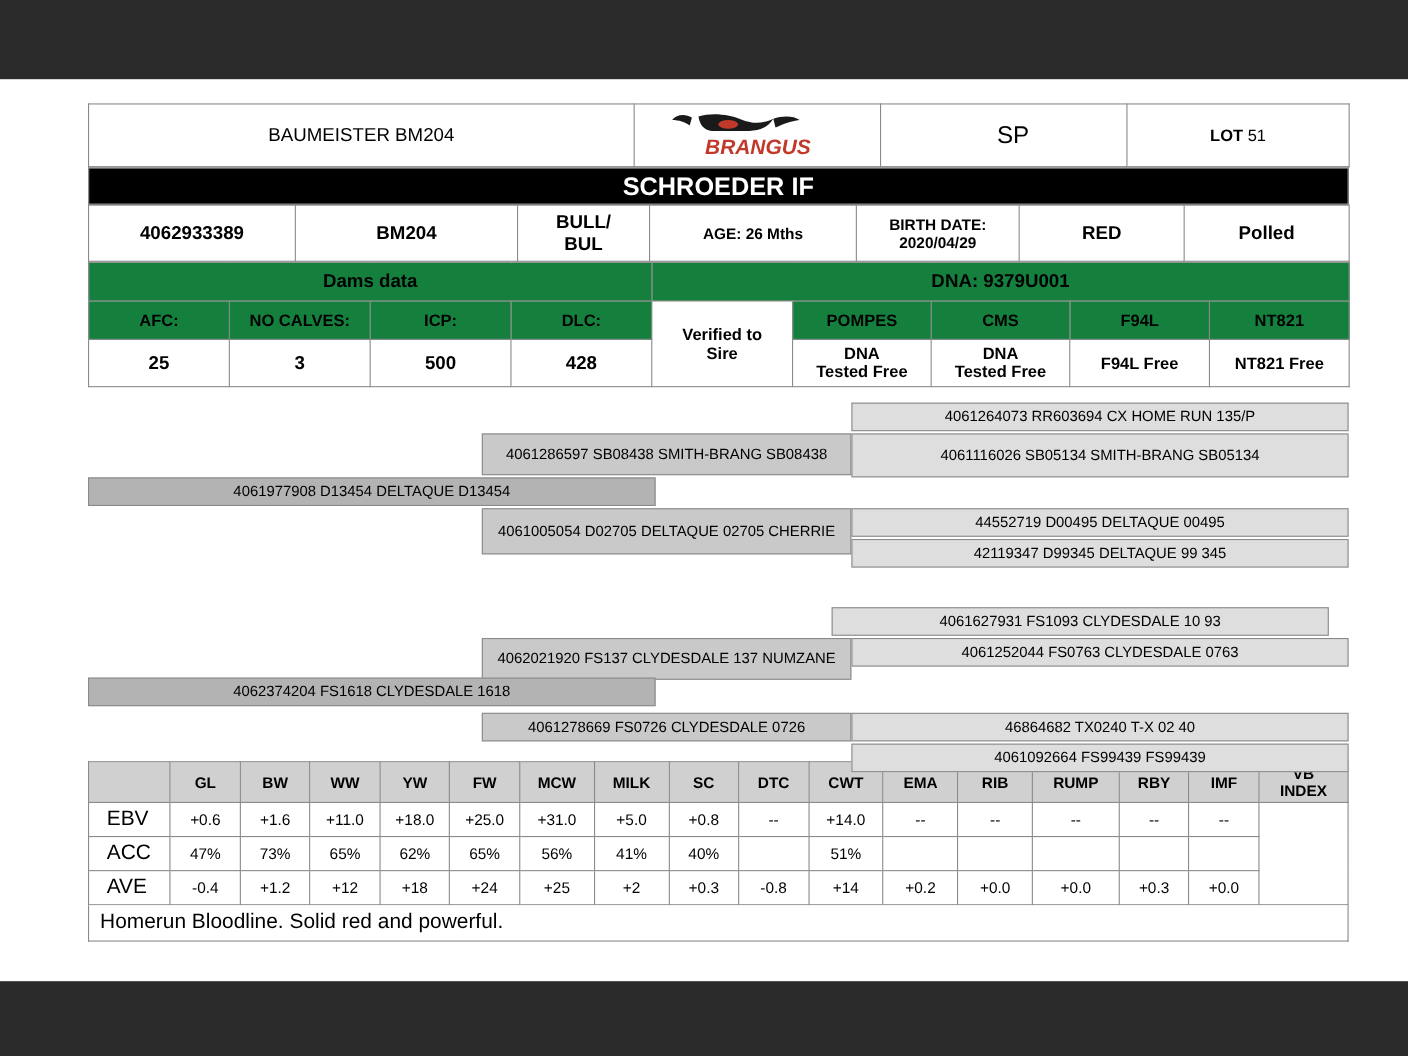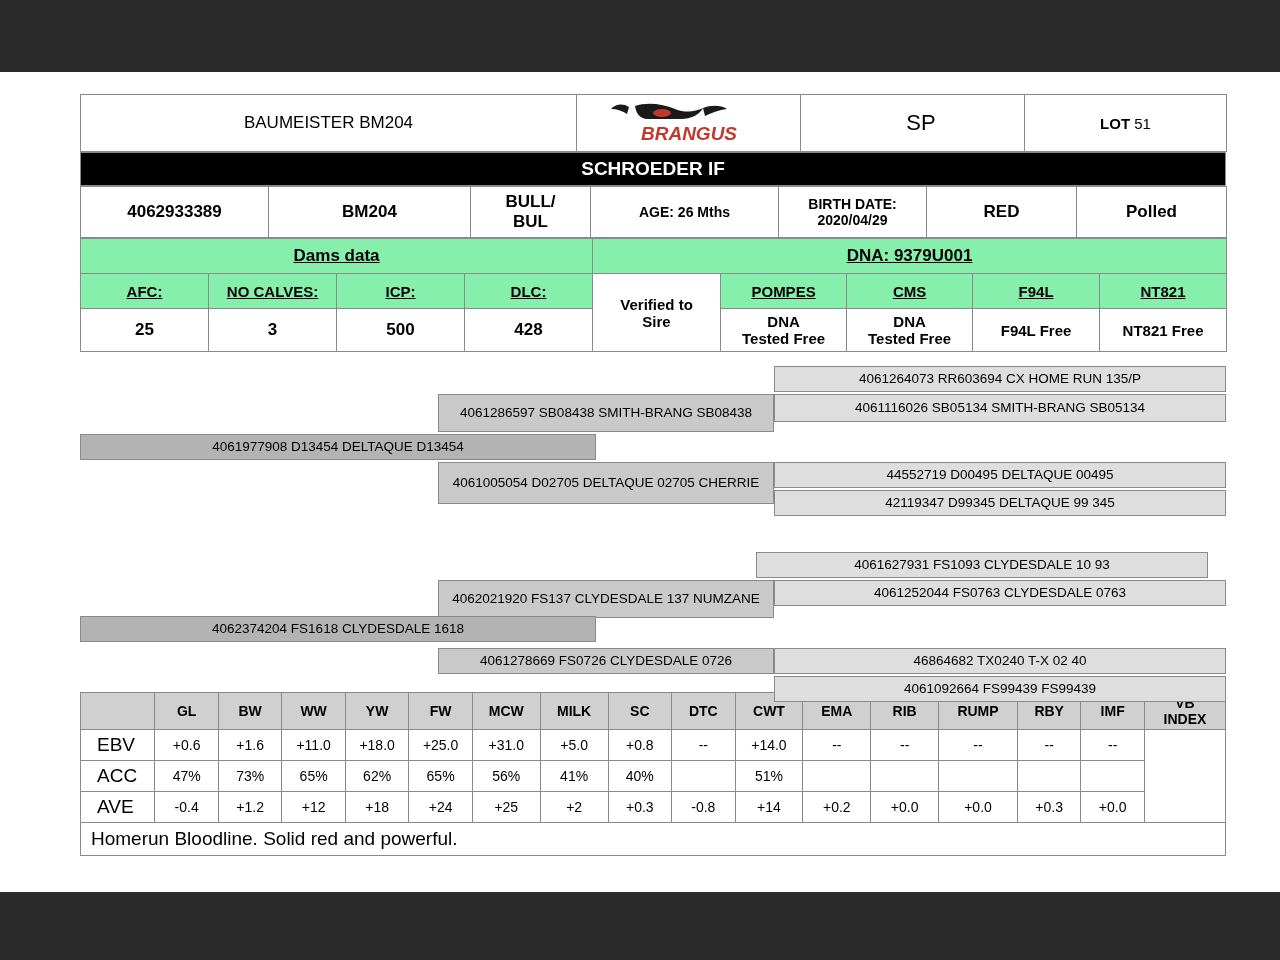--- a/index.html
+++ b/index.html
@@ -48,27 +48,27 @@
   .logo-wrap {
     display: flex;
     align-items: center;
     justify-content: center;
     height: 50px;
   }
   .logo-svg { display: block; }
   .band {
     background: #000;
     color: #fff;
-    font-size: 19px;
+    font-size: 23px;
     font-weight: bold;
     height: 28px;
   }
   .row2 td { height: 46px; font-size: 17px; font-weight: bold; }
   .row2 .small { font-size: 14px; }
-  .grey { background: #86efac; text-decoration: underline; }
+  .grey { background: #15803d; }
   .subhead { font-size: 17px; font-weight: bold; height: 30px; }
   .lbl { font-weight: bold; font-size: 15px; height: 30px; }
   .val { font-weight: bold; font-size: 17px; height: 38px; }
   .val-small { font-weight: bold; font-size: 15px; }
   .verif { font-weight: bold; font-size: 15px; }
 
   
   #ped {
     position: relative;
     width: 1146px;
@@ -229,21 +229,21 @@
           <td class="val-small">F94L Free</td>
           <td class="val-small">NT821 Free</td>
         </tr>
       </tbody>
     </table>
 
     <div id="ped">
 
       <div class="pbox lv3" style="left:694px; top:10px; width:452px; height:26px;">4061264073 RR603694 CX HOME RUN 135/P</div>
       <div class="pbox lv2" style="left:358px; top:38px; width:336px; height:38px;">4061286597 SB08438 SMITH-BRANG SB08438</div>
-      <div class="pbox lv3" style="left:694px; top:38px; width:452px; height:28px;">4061116026 SB05134 SMITH-BRANG SB05134</div>
+      <div class="pbox lv3" style="left:694px; top:38px; width:452px; height:40px;">4061116026 SB05134 SMITH-BRANG SB05134</div>
       <div class="pbox lv1" style="left:0px; top:78px; width:516px; height:26px;">4061977908 D13454 DELTAQUE D13454</div>
       <div class="pbox lv2" style="left:358px; top:106px; width:336px; height:42px;">4061005054 D02705 DELTAQUE 02705 CHERRIE</div>
       <div class="pbox lv3" style="left:694px; top:106px; width:452px; height:26px;">44552719 D00495 DELTAQUE 00495</div>
       <div class="pbox lv3" style="left:694px; top:134px; width:452px; height:26px;">42119347 D99345 DELTAQUE 99 345</div>
 
       <div class="pbox lv3" style="left:676px; top:196px; width:452px; height:26px;">4061627931 FS1093 CLYDESDALE 10 93</div>
       <div class="pbox lv2" style="left:358px; top:224px; width:336px; height:38px;">4062021920 FS137 CLYDESDALE 137 NUMZANE</div>
       <div class="pbox lv3" style="left:694px; top:224px; width:452px; height:26px;">4061252044 FS0763 CLYDESDALE 0763</div>
       <div class="pbox lv1" style="left:0px; top:260px; width:516px; height:26px;">4062374204 FS1618 CLYDESDALE 1618</div>
       <div class="pbox lv2" style="left:358px; top:292px; width:336px; height:26px;">4061278669 FS0726 CLYDESDALE 0726</div>

